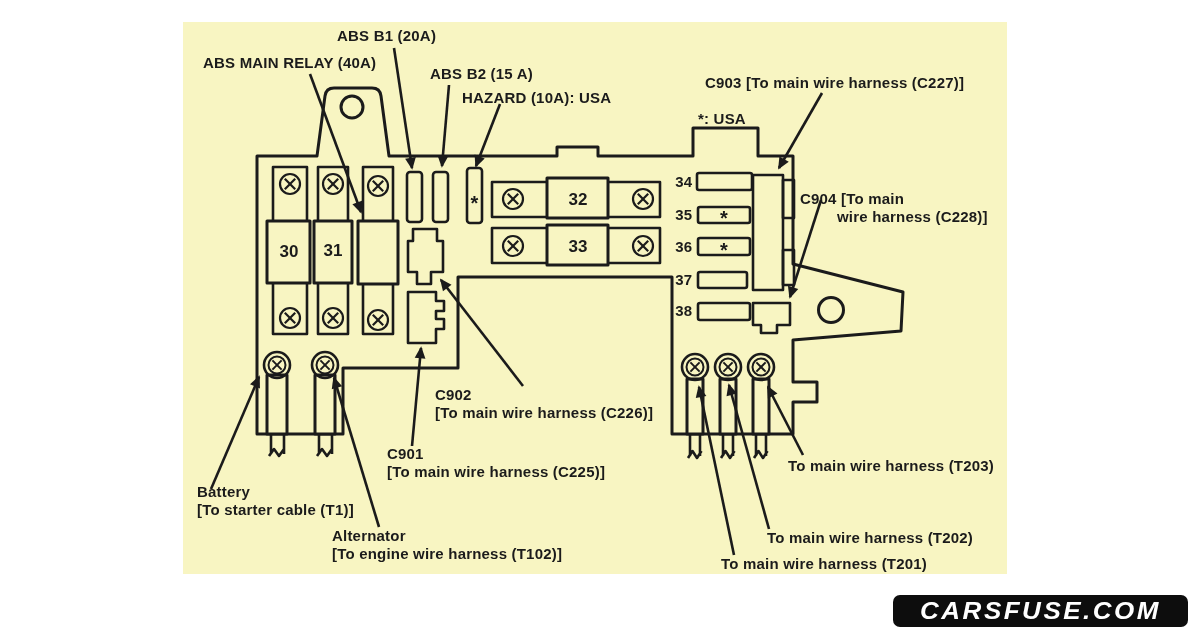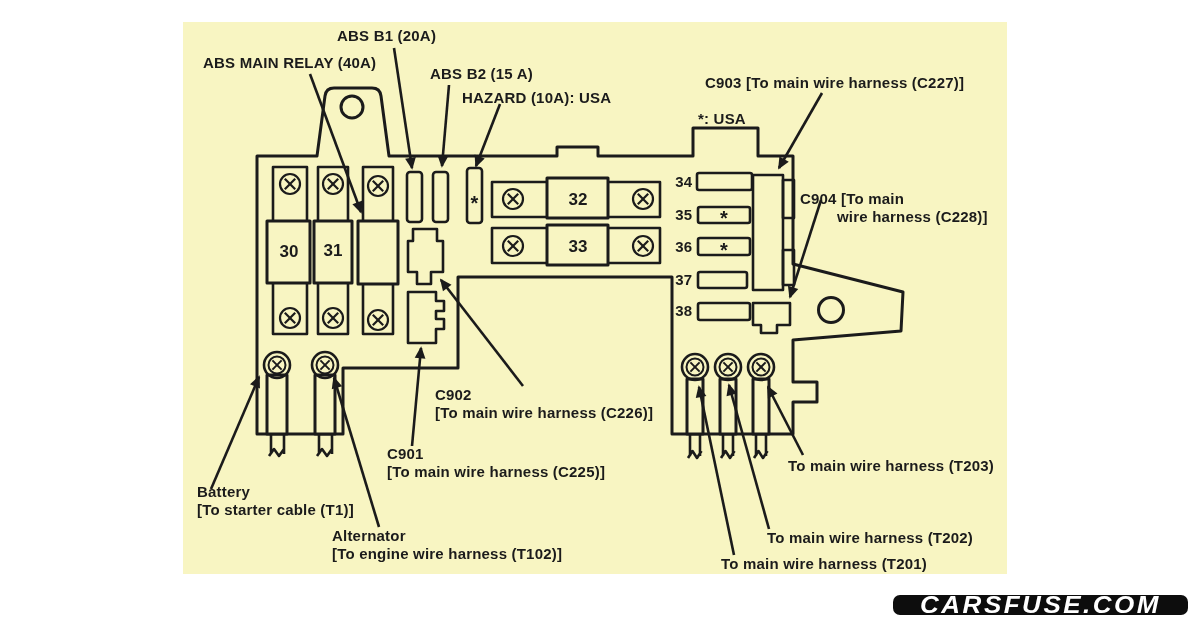--- a/index.html
+++ b/index.html
@@ -21,21 +21,21 @@
   .txt{font:bold 15px "Liberation Sans",sans-serif;fill:var(--ink,#1b1b1b);letter-spacing:.2px;}
   .num{font:bold 17px "Liberation Sans",sans-serif;fill:var(--ink,#1b1b1b);text-anchor:middle;}
   .numS{font:bold 15px "Liberation Sans",sans-serif;fill:var(--ink,#1b1b1b);text-anchor:end;}
   .ast{font:bold 20px "Liberation Sans",sans-serif;fill:var(--ink,#1b1b1b);text-anchor:middle;}
   #screwS circle,#screwS line{stroke:var(--ink,#1b1b1b);stroke-width:2.2;fill:none;}
   #screwT circle,#screwT line{stroke:var(--ink,#1b1b1b);fill:none;}
   #screwT .oc{stroke-width:2.6;}
   #screwT .ic{stroke-width:2;}
   #screwT line{stroke-width:2;}
   .watermark{
-    position:absolute;left:893px;top:595px;width:295px;height:20px;
+    position:absolute;left:893px;top:595px;width:295px;height:32px;
     background:var(--watermark_bg,#0d0d0d);border-radius:7px;
     display:flex;align-items:center;justify-content:center;
   }
   .watermark span{
     color:var(--watermark_fg,#ffffff);
     font:italic 800 26px "Liberation Sans",sans-serif;letter-spacing:2.5px;
     transform:scaleY(.92);white-space:nowrap;
   }
 </style>
 </head>

